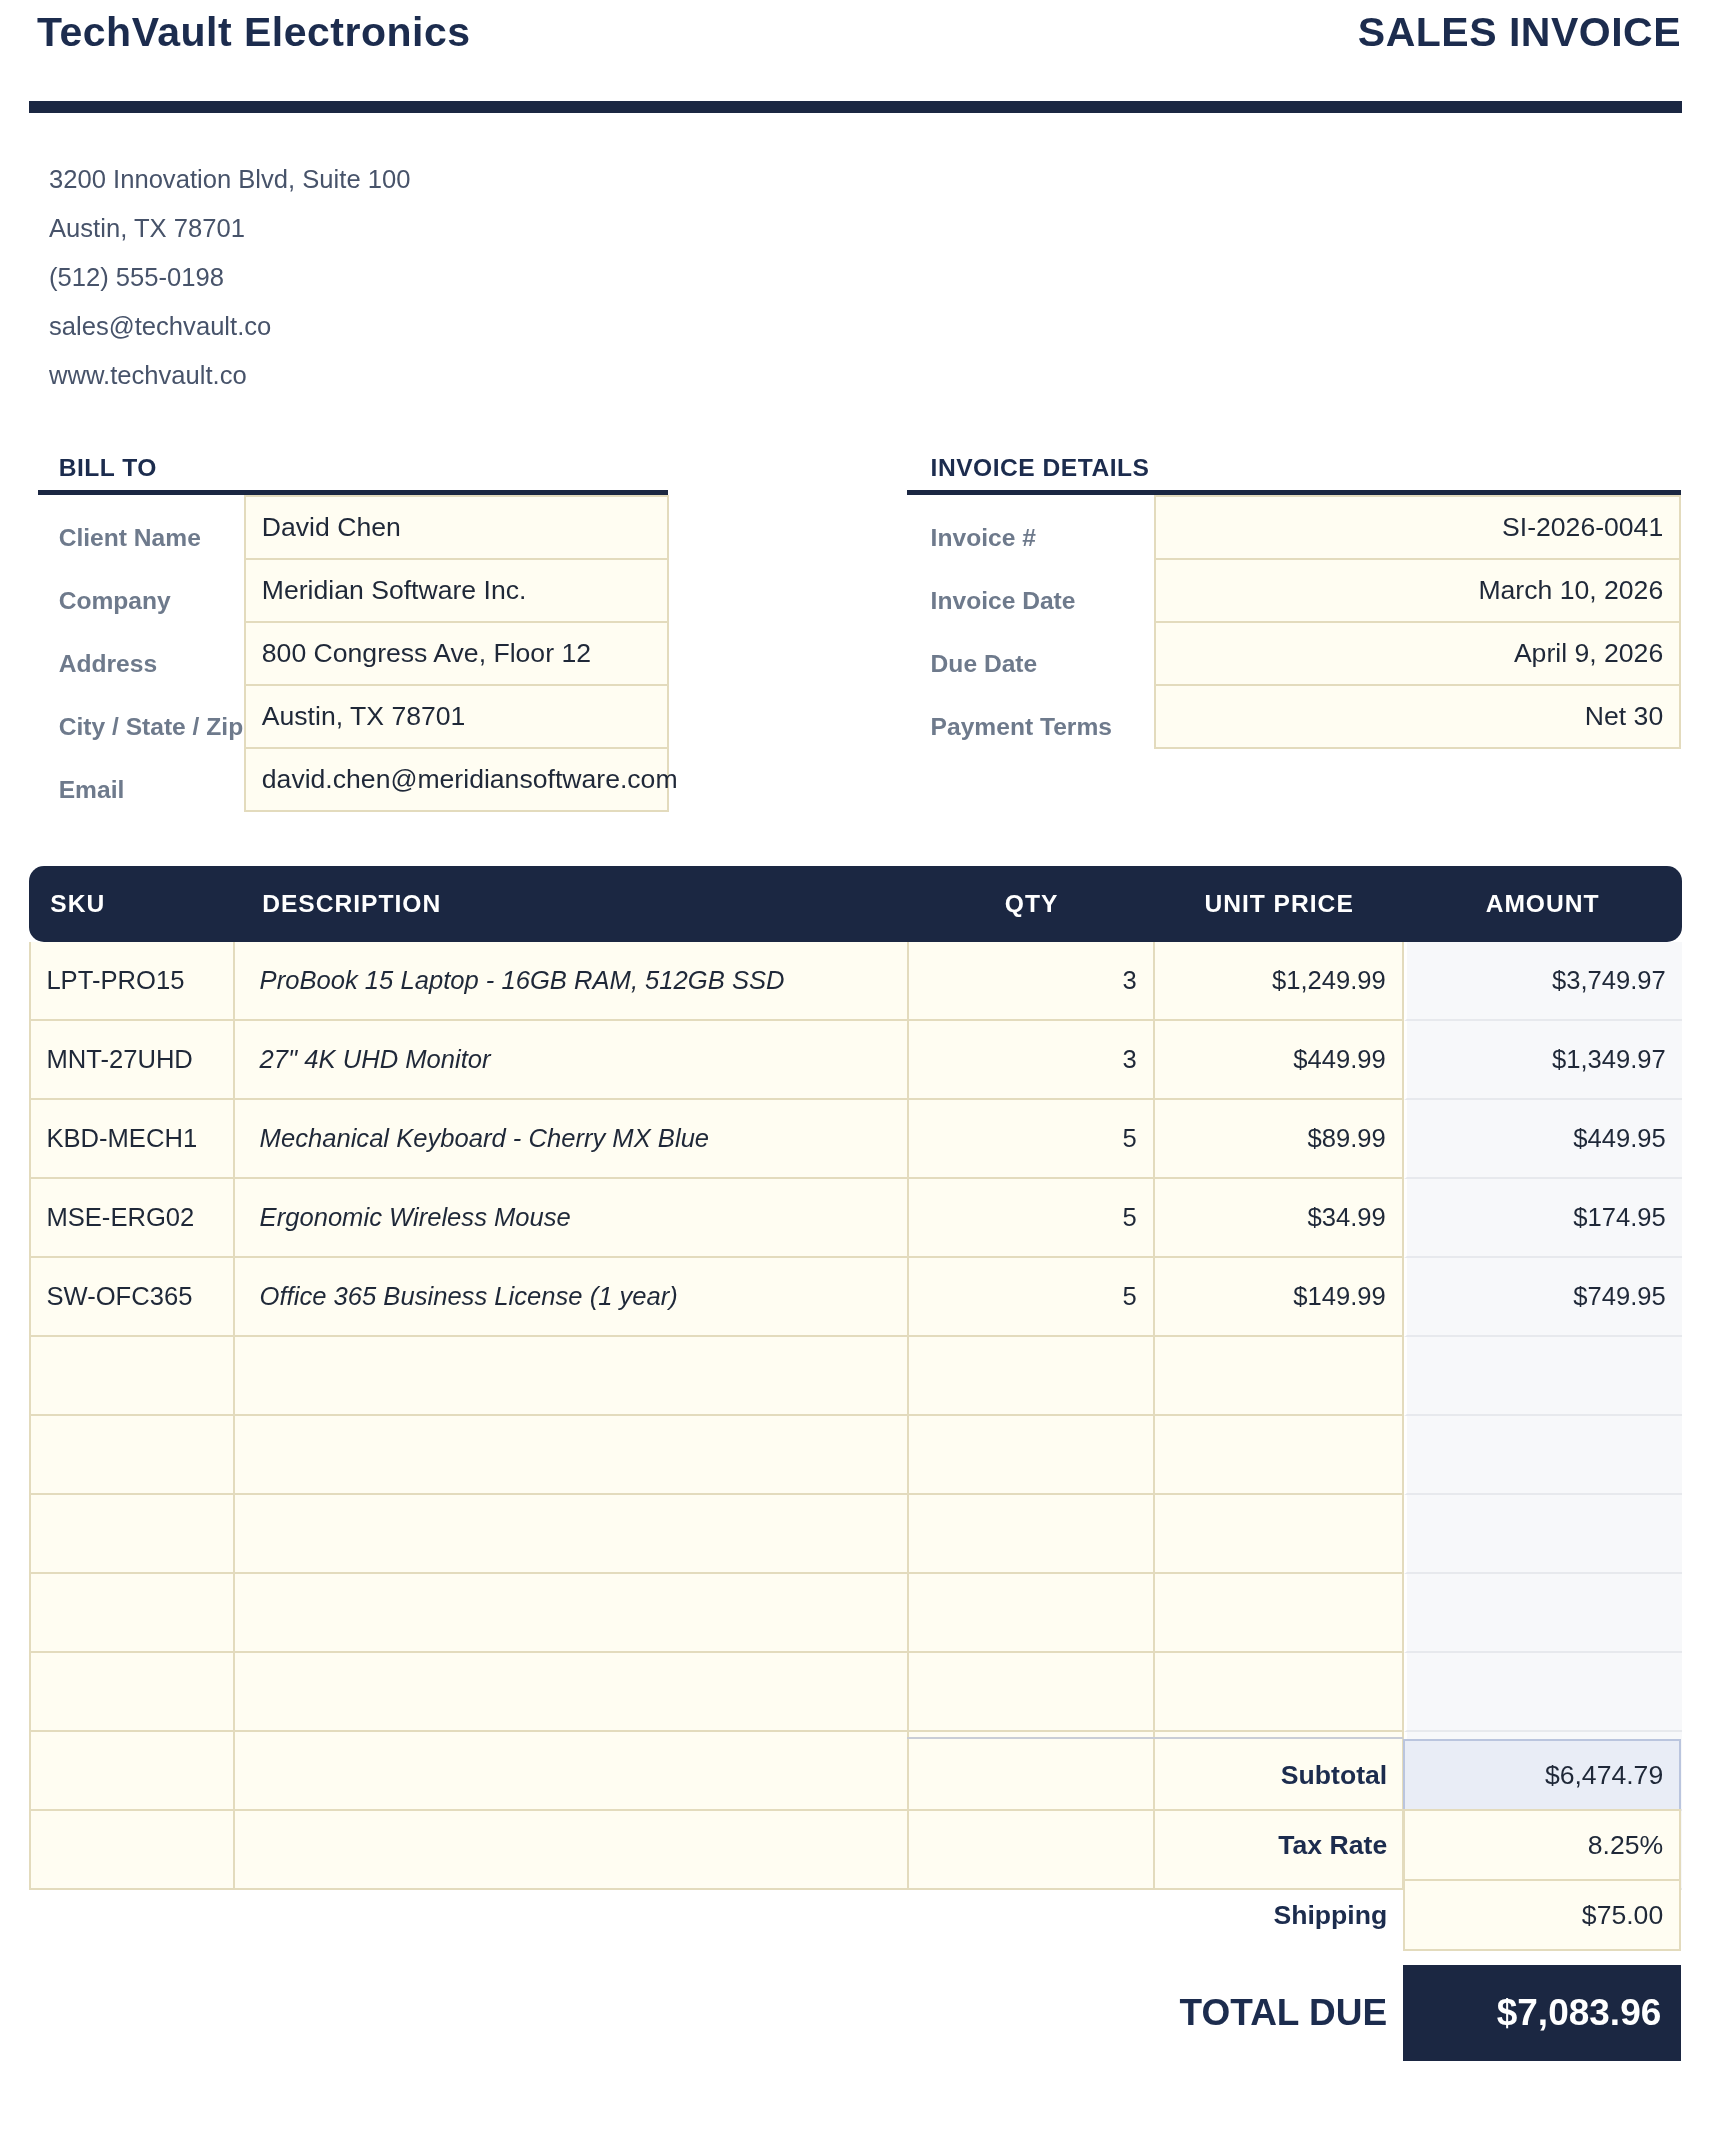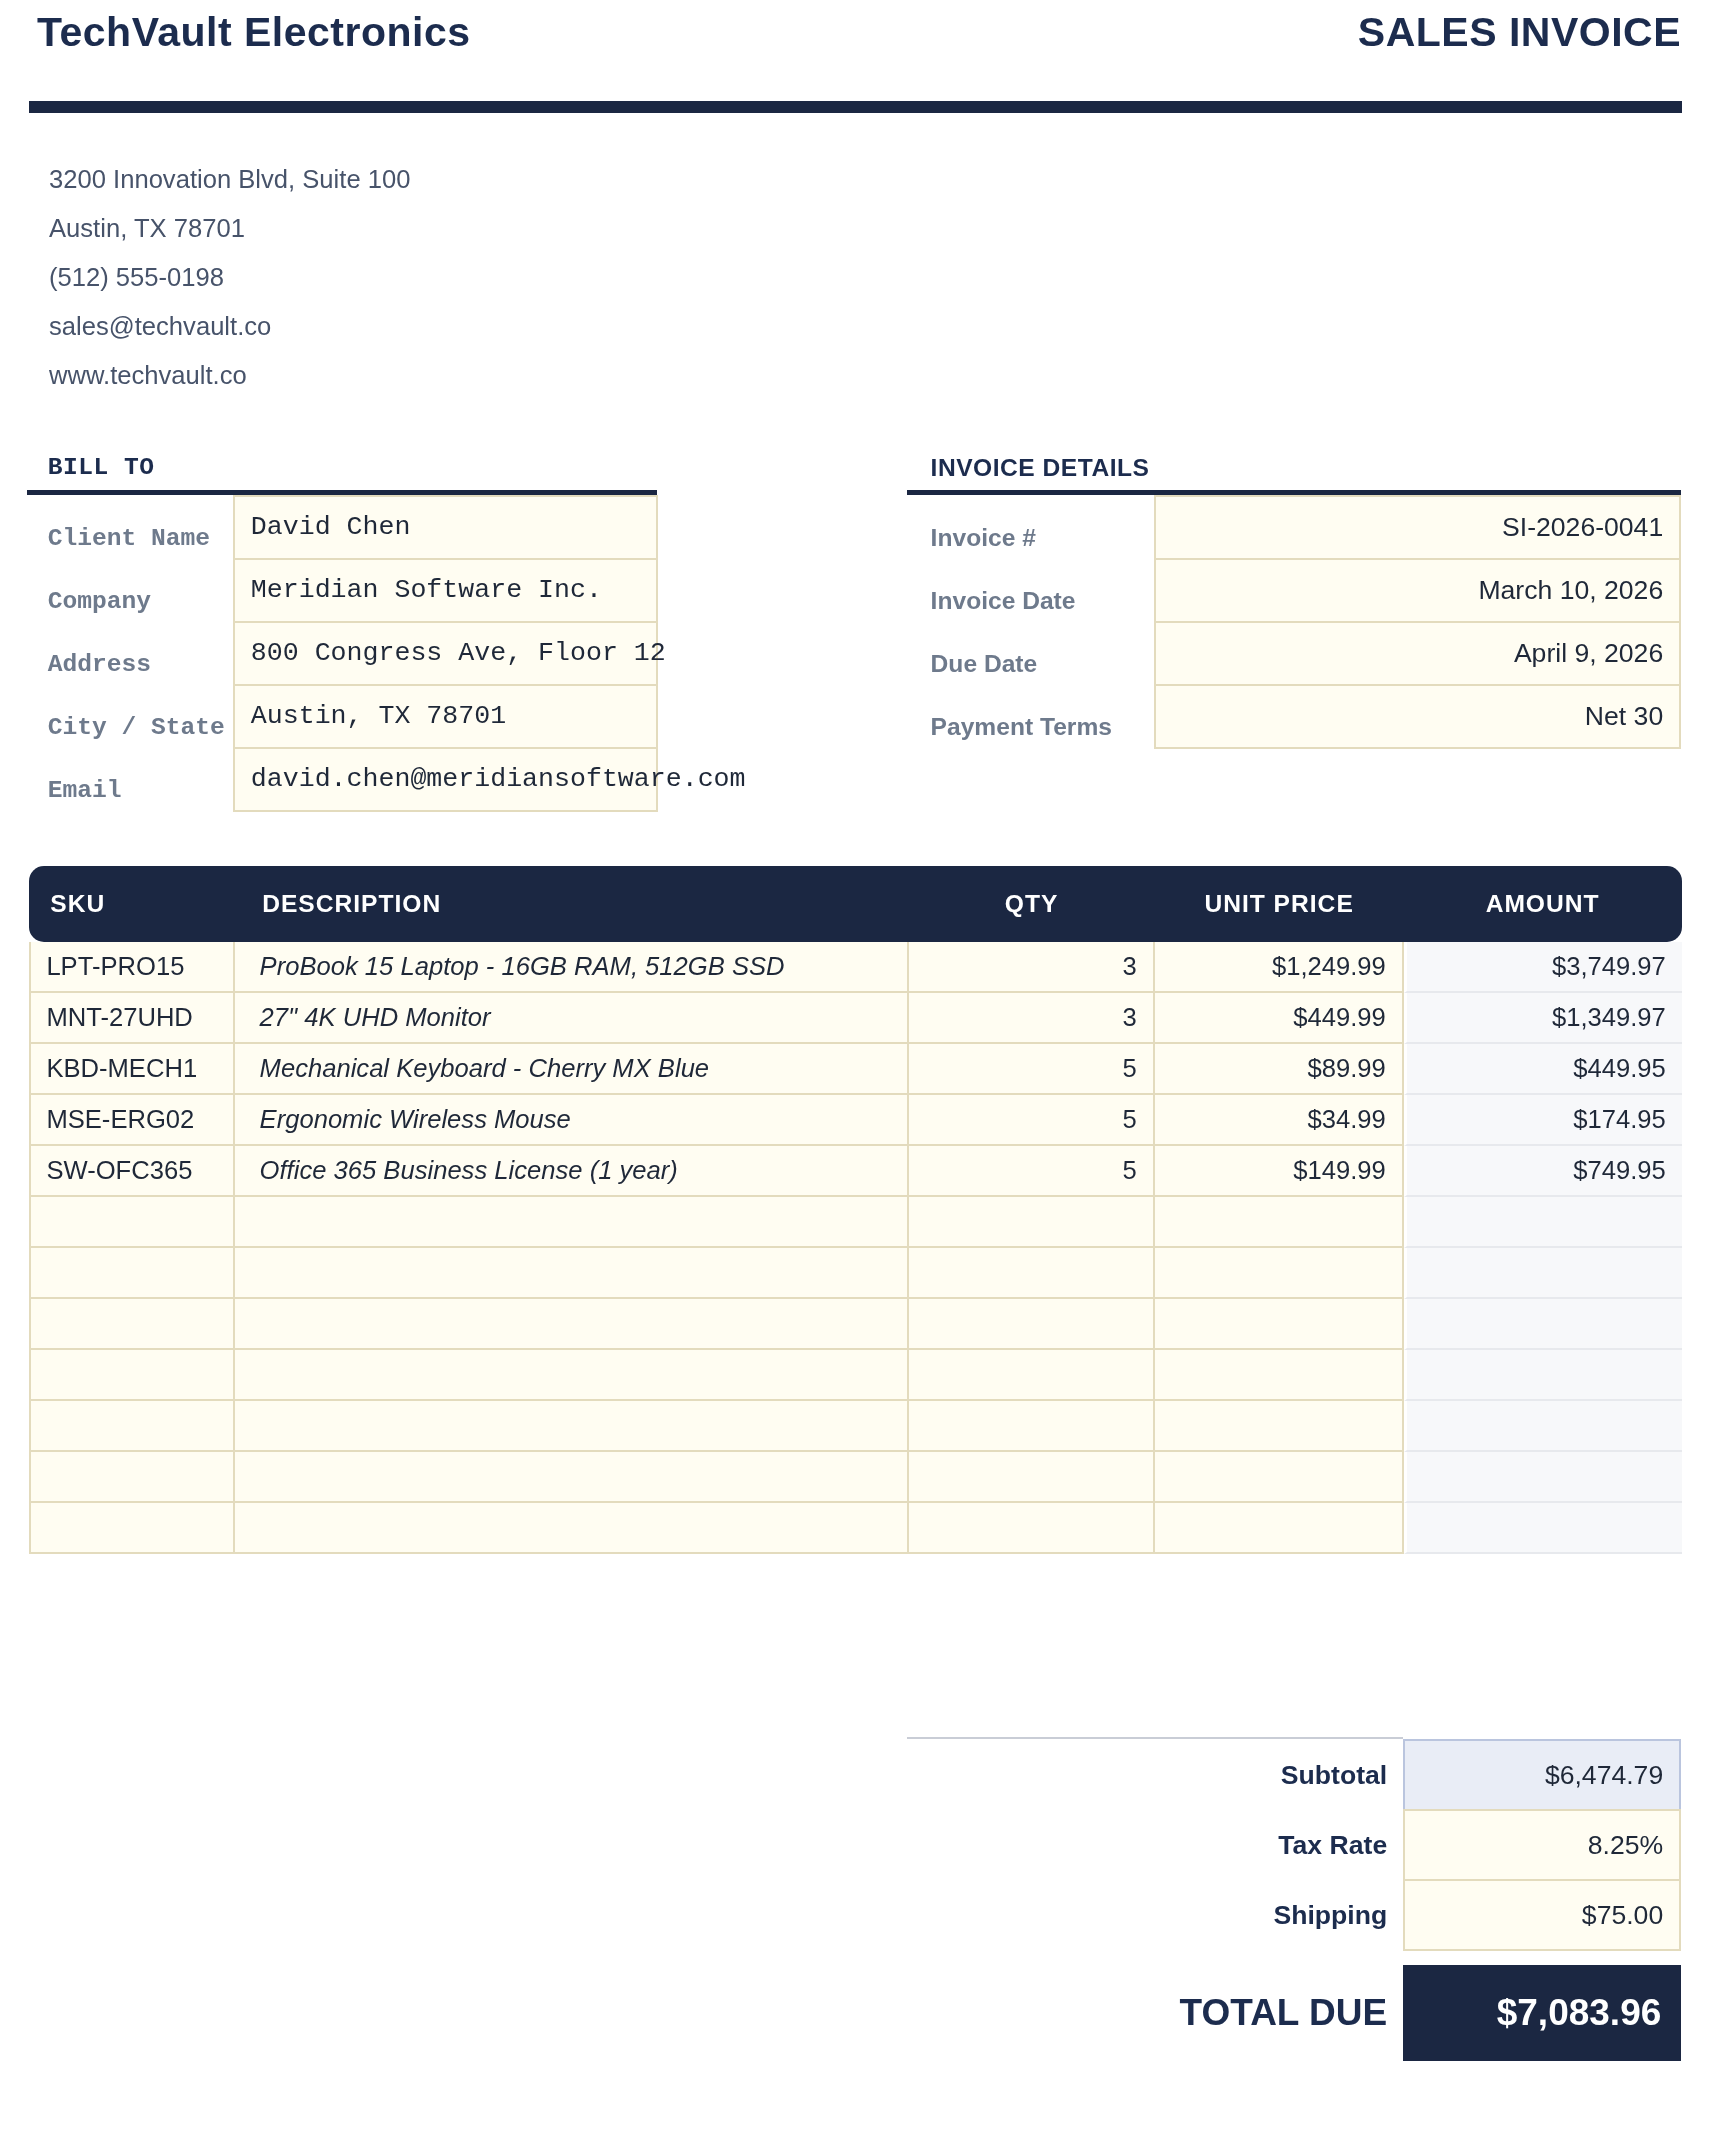--- a/index.html
+++ b/index.html
@@ -12,21 +12,21 @@
   .company-name, .doc-title { font-size:41px; font-weight:bold; color:#1c2c4e;
                               line-height:53px; letter-spacing:0.5px; white-space:nowrap; }
   .header-rule { position:absolute; top:101px; left:28.6px; width:1653px; height:11.8px; background:#1b2742; }
 
   
   .company-info { position:absolute; top:155px; left:49px; font-size:25.6px; color:#47536a; }
   .company-info .info-line { height:49px; line-height:49px; white-space:nowrap; }
 
   
   .panel { position:absolute; top:453px; }
-  .panel-bill { left:27px; width:630px;font-family:Liberation Mono, monospace; }
+  .panel-bill { left:38px; width:630px; }
   .panel-inv  { left:907px; width:774px; }
   .panel-heading { font-size:24.6px; font-weight:bold; color:#1c2c4e; letter-spacing:0.5px;
                    height:37px; line-height:29.6px; white-space:nowrap; }
   .panel-bill .panel-heading { padding-left:20.7px; }
   .panel-inv  .panel-heading { padding-left:23.6px; }
   .panel-underline { height:4.9px; background:#1b2742; }
 
   .field-row { display:grid; height:65px; }
   .field-row + .field-row { margin-top:-2px; }
   .panel-bill .field-row { grid-template-columns:206px 425px; }
@@ -43,21 +43,21 @@
   .panel-inv .f-cell span { white-space:nowrap; }
 
   
   .items { position:absolute; top:866px; left:28.6px; width:1653px; }
   .items-header, .items-row { display:grid; grid-template-columns:206px 674px 246px 249px 278px;border-radius:15px; }
   .items-header { height:76px; background:#1b2742; align-items:center; }
   .ih { color:#ffffff; font-size:24.6px; font-weight:bold; letter-spacing:1px; white-space:nowrap; }
   .ih-sku  { padding-left:21.7px; }
   .ih-desc { padding-left:27.6px; }
   .ih-qty, .ih-price, .ih-amt { text-align:center; }
-  .items-row { height:51px; }
+  .items-row { height:79px; }
   .cellc { background:#fffdf2; border-right:2px solid #e3dbbd; border-bottom:2px solid #e3dbbd;
            display:flex; align-items:center; font-size:25.6px; color:#1f2838; overflow:hidden; }
   .items-row:first-of-type .cellc { border-top:2px solid #efe9d2; }
   .cell-sku  { border-left:2px solid #e3dbbd; padding-left:15.8px; }
   .cell-desc { padding-left:25px; white-space:nowrap;font-style:italic; }
   .cell-qty, .cell-price { justify-content:flex-end; padding-right:15.8px; }
   .cell-amt { background:#f7f8fa; border-left:3px solid #ffffff; border-bottom:2px solid #e7e9ed;
               display:flex; align-items:center; justify-content:flex-end; padding-right:15.8px;
               font-size:25.6px; color:#1f2838; }
 

